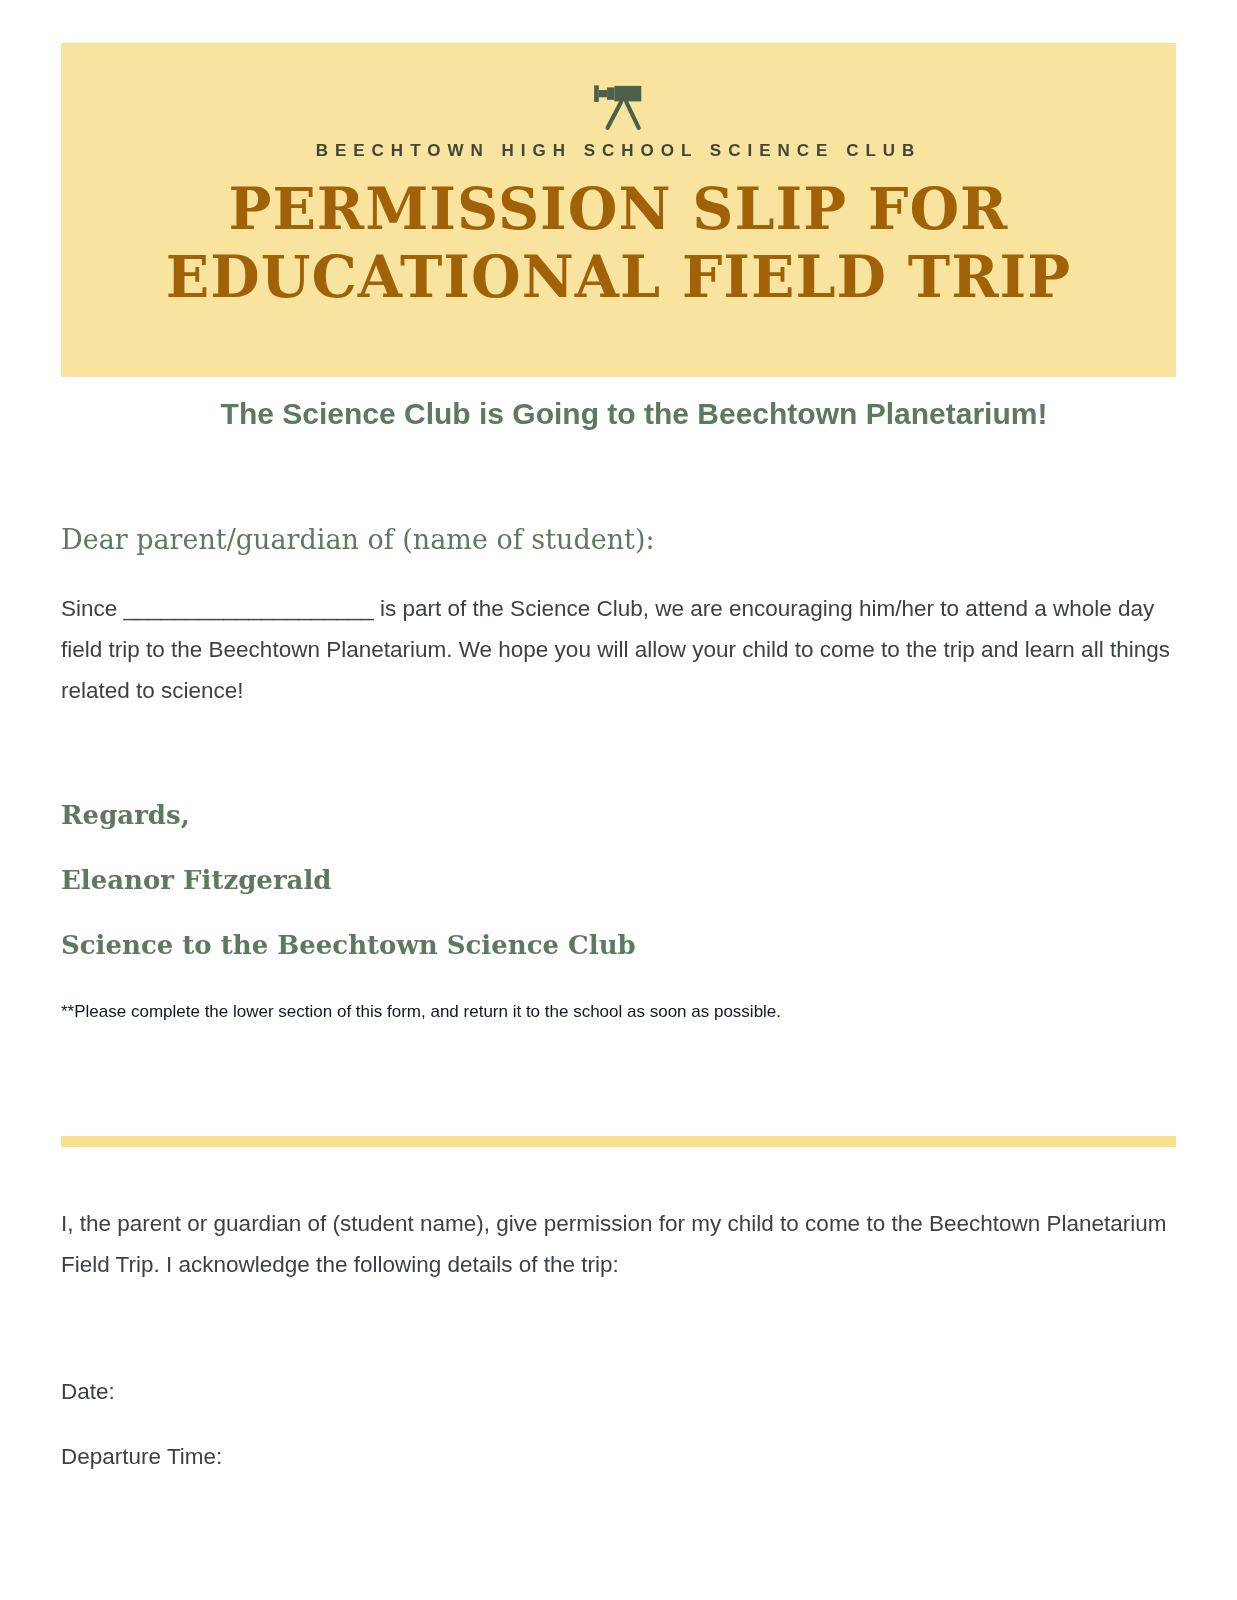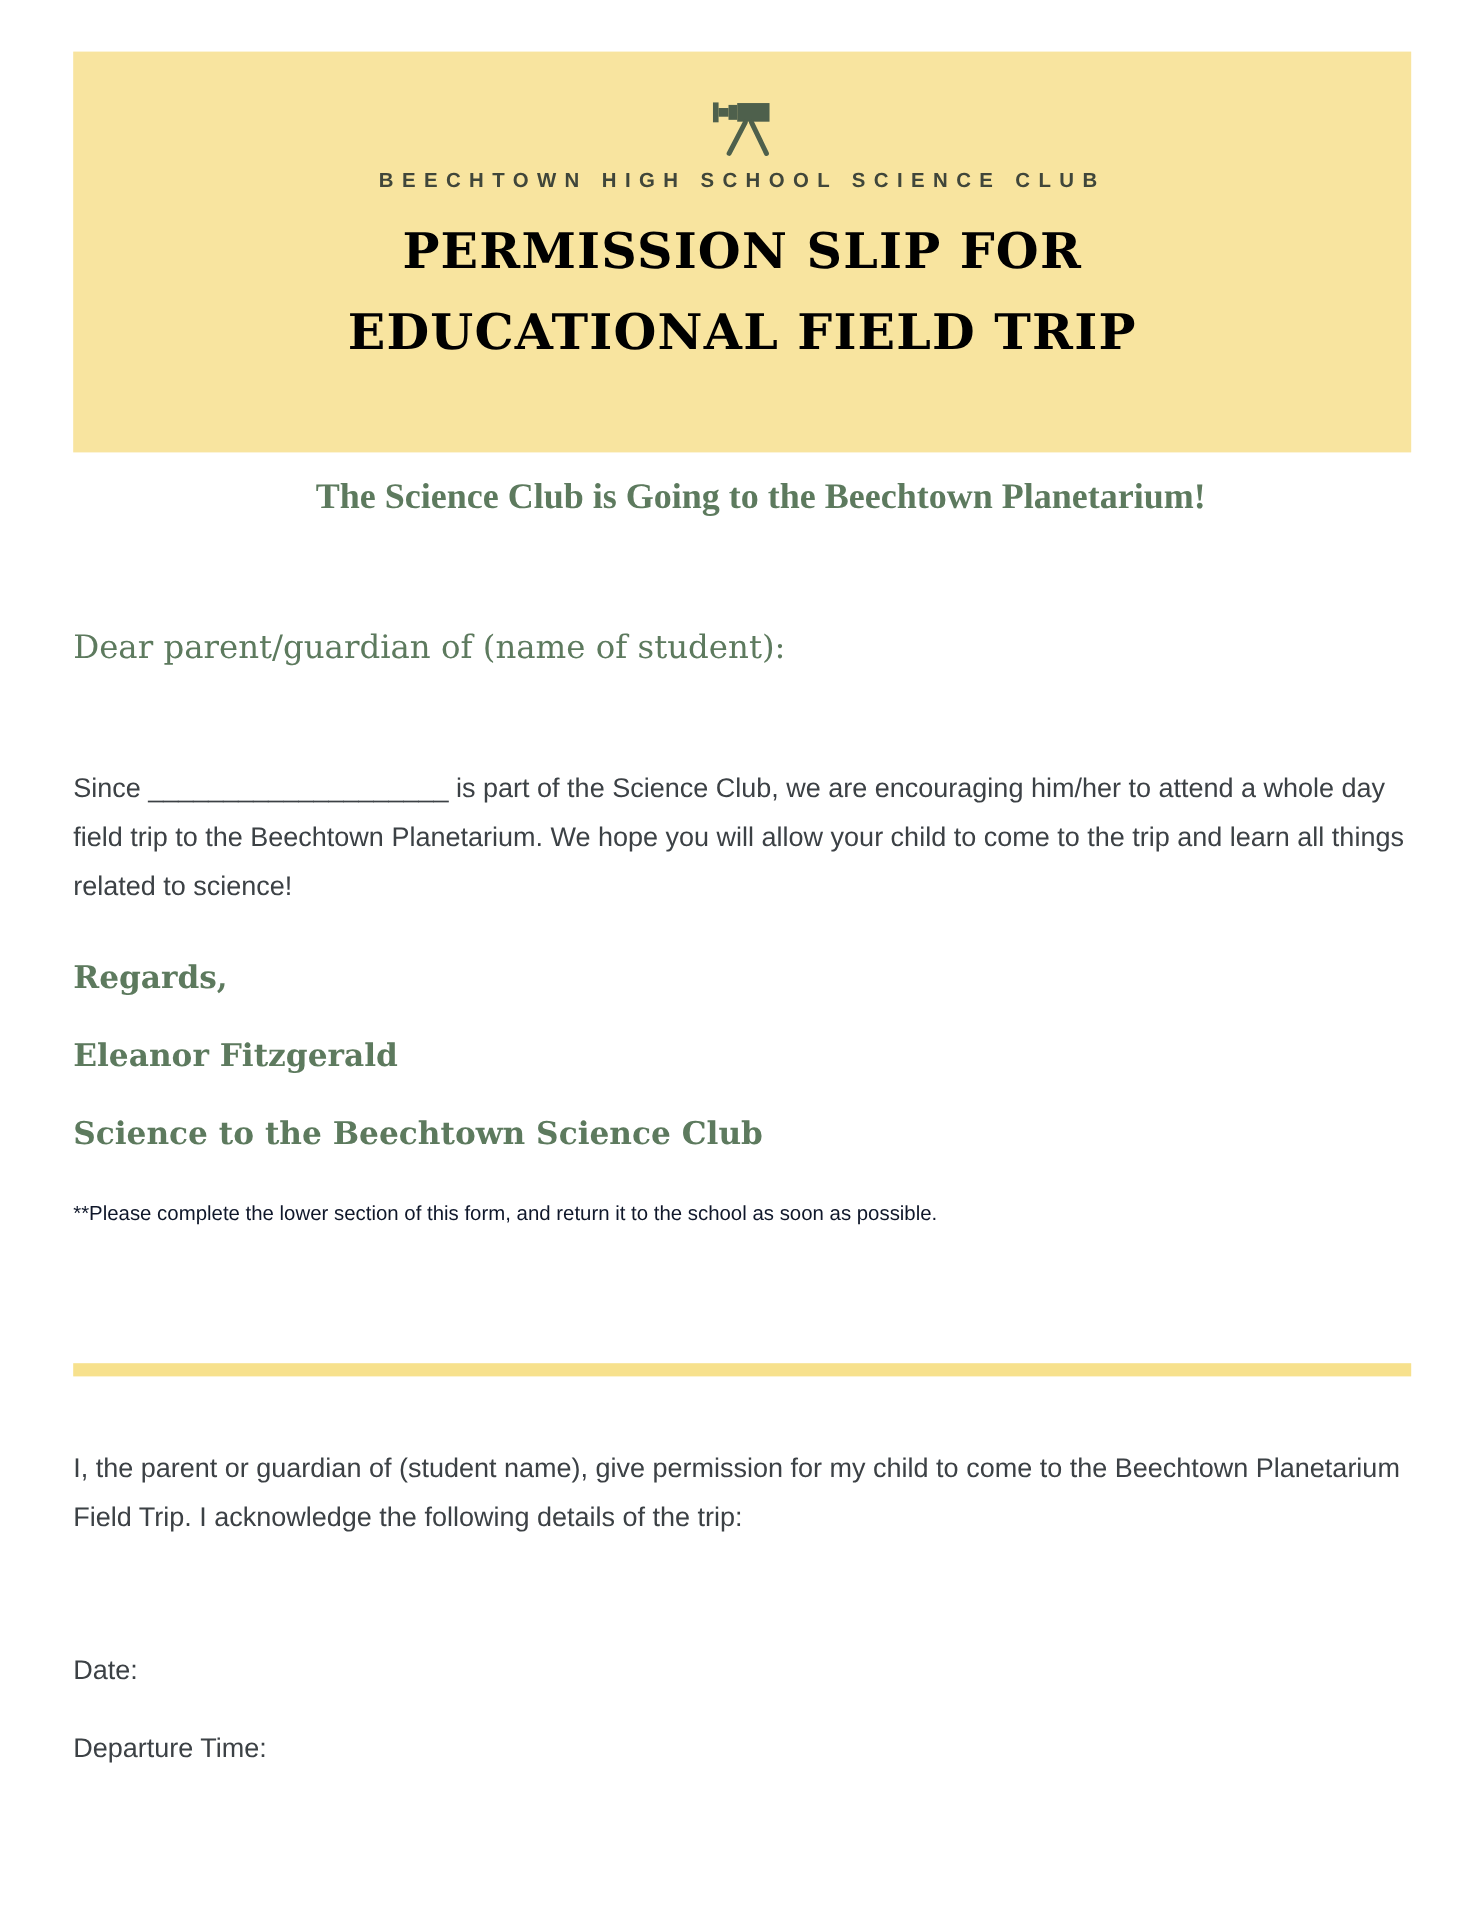--- a/index.html
+++ b/index.html
@@ -28,33 +28,33 @@
     margin-top:8px;
     font-size:17px;
     font-weight:600;
     letter-spacing:7px;
     color:#40463a;
   }
   .main-title {
     margin-top:14px;
     font-family:"DejaVu Serif", serif;
     font-weight:700;
-    font-size:41px;
+    font-size:57px;
     line-height:68px;
     letter-spacing:1px;
-    color:#000000;
+    color:#a16207;
   }
 
   
   .subtitle {
     position:absolute;
     top:397px; left:0;
     width:100%;
     text-align:center;
-    font-family:Liberation Serif, serif;
+    font-family:Liberation Sans, sans-serif;
     font-weight:700;
     font-size:30px;
     color:#5d7a5e;
     padding-left:31px;
   }
 
   
   .salutation {
     position:absolute;
     left:61px; top:524px;
@@ -64,21 +64,21 @@
     color:#5d7a5e;
   }
   .para {
     position:absolute;
     left:61px;
     width:1125px;
     font-size:22.5px;
     line-height:41px;
     color:#3c4145;
   }
-  .para1 { top:588px;margin-top:48px; }
+  .para1 { top:588px; }
 
   .green-line {
     position:absolute;
     left:61px;
     font-family:"DejaVu Serif", serif;
     font-weight:700;
     font-size:26px;
     color:#5d7a5e;
   }
   .regards   { top:800px; }

